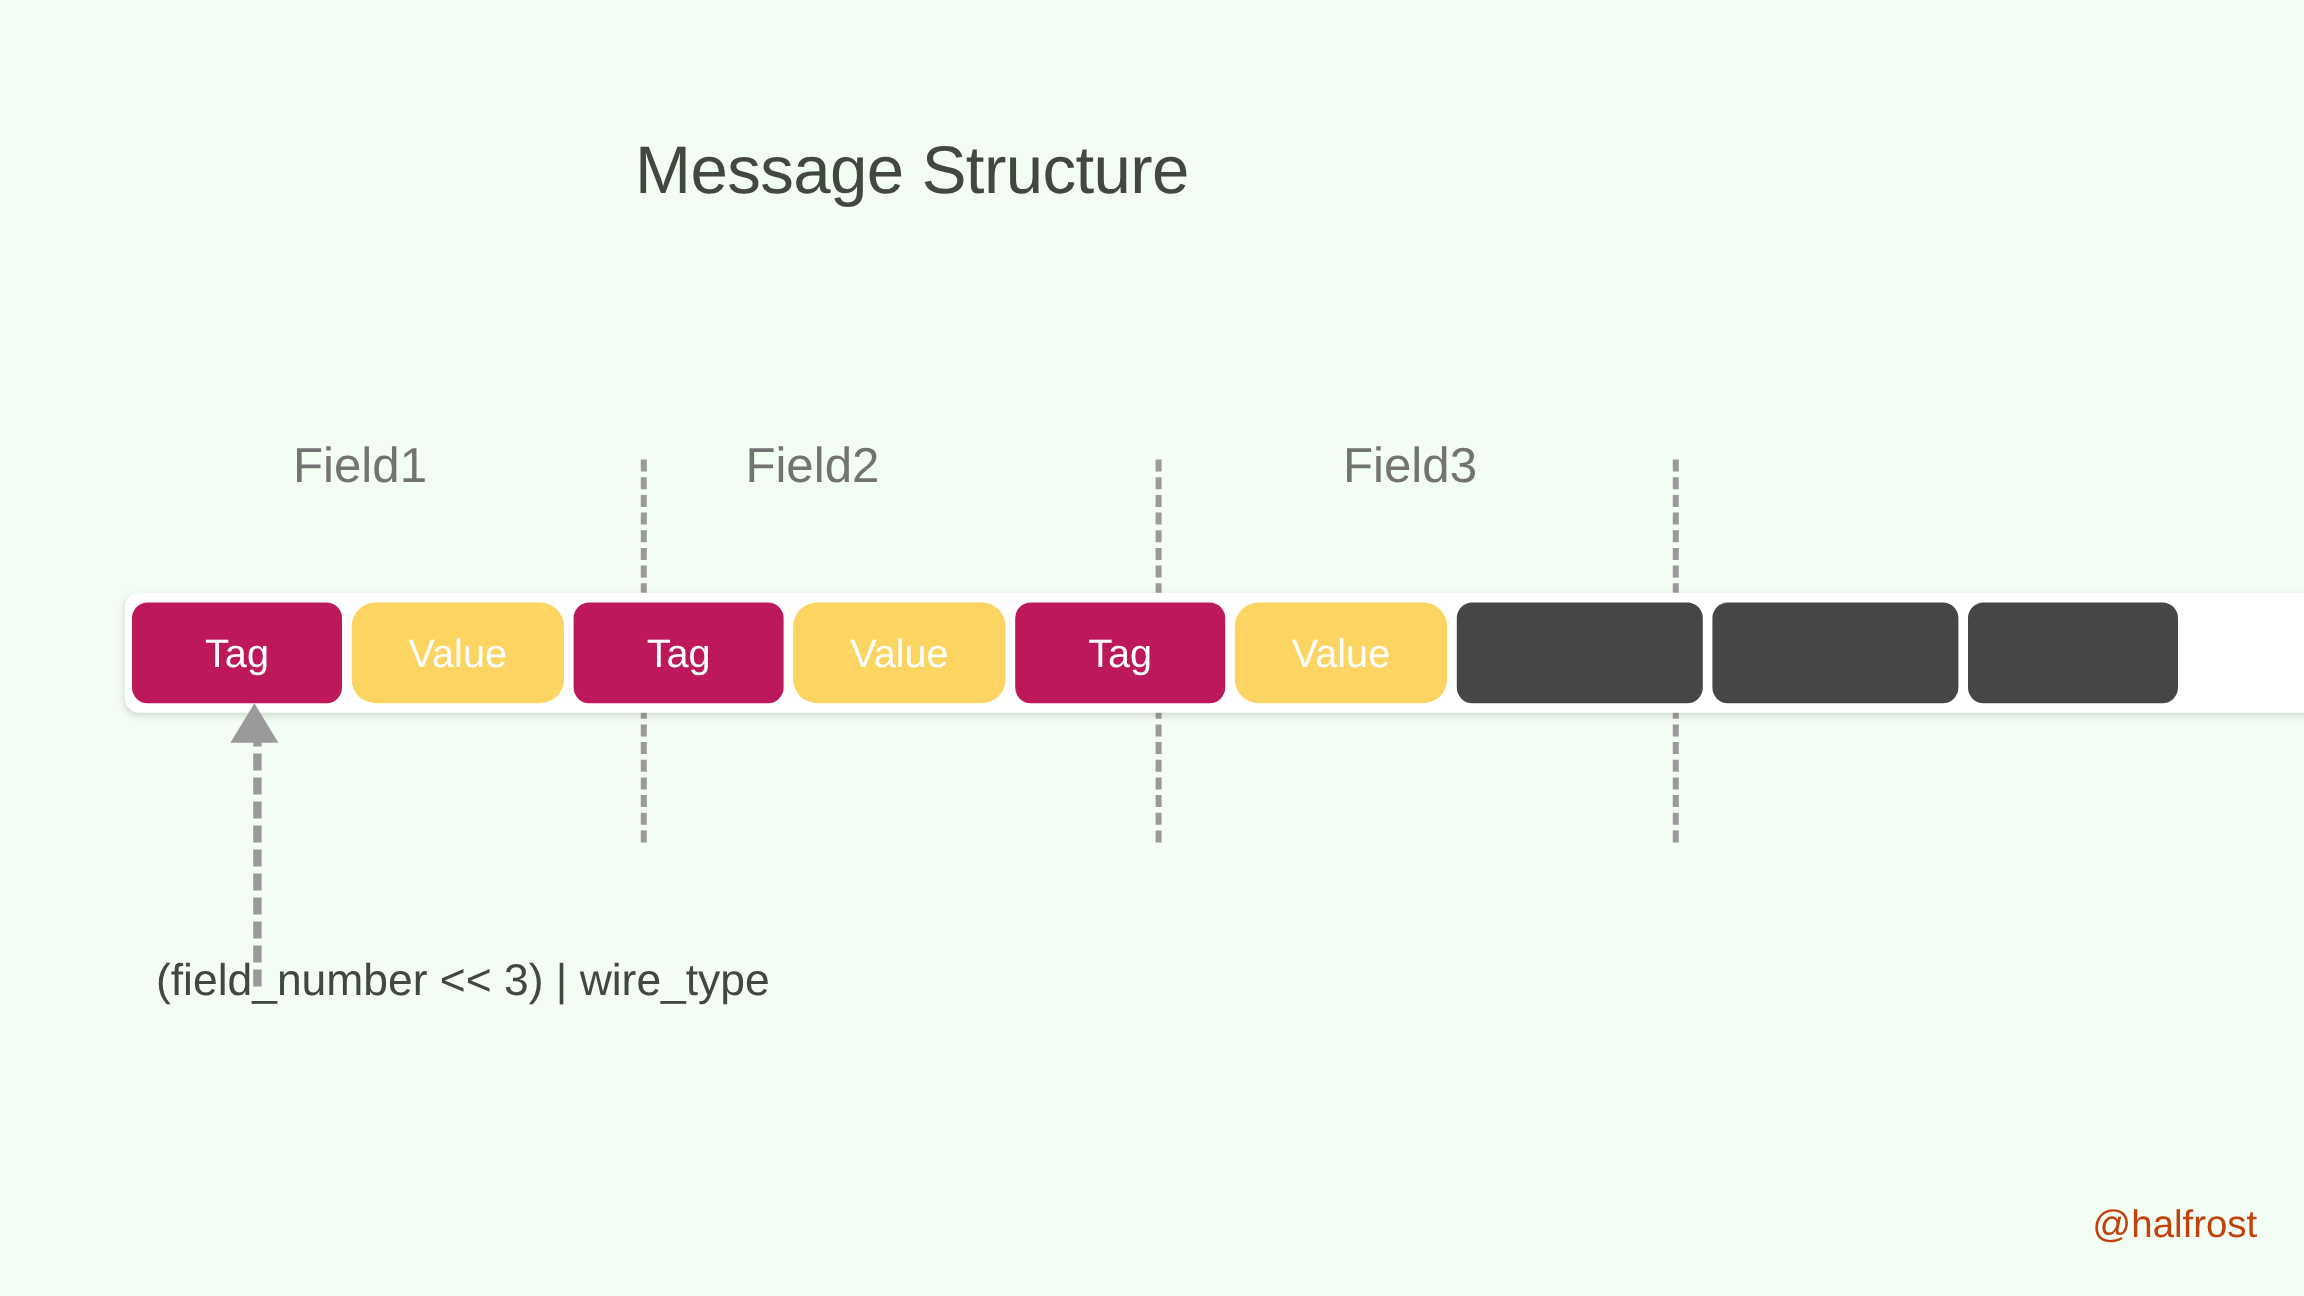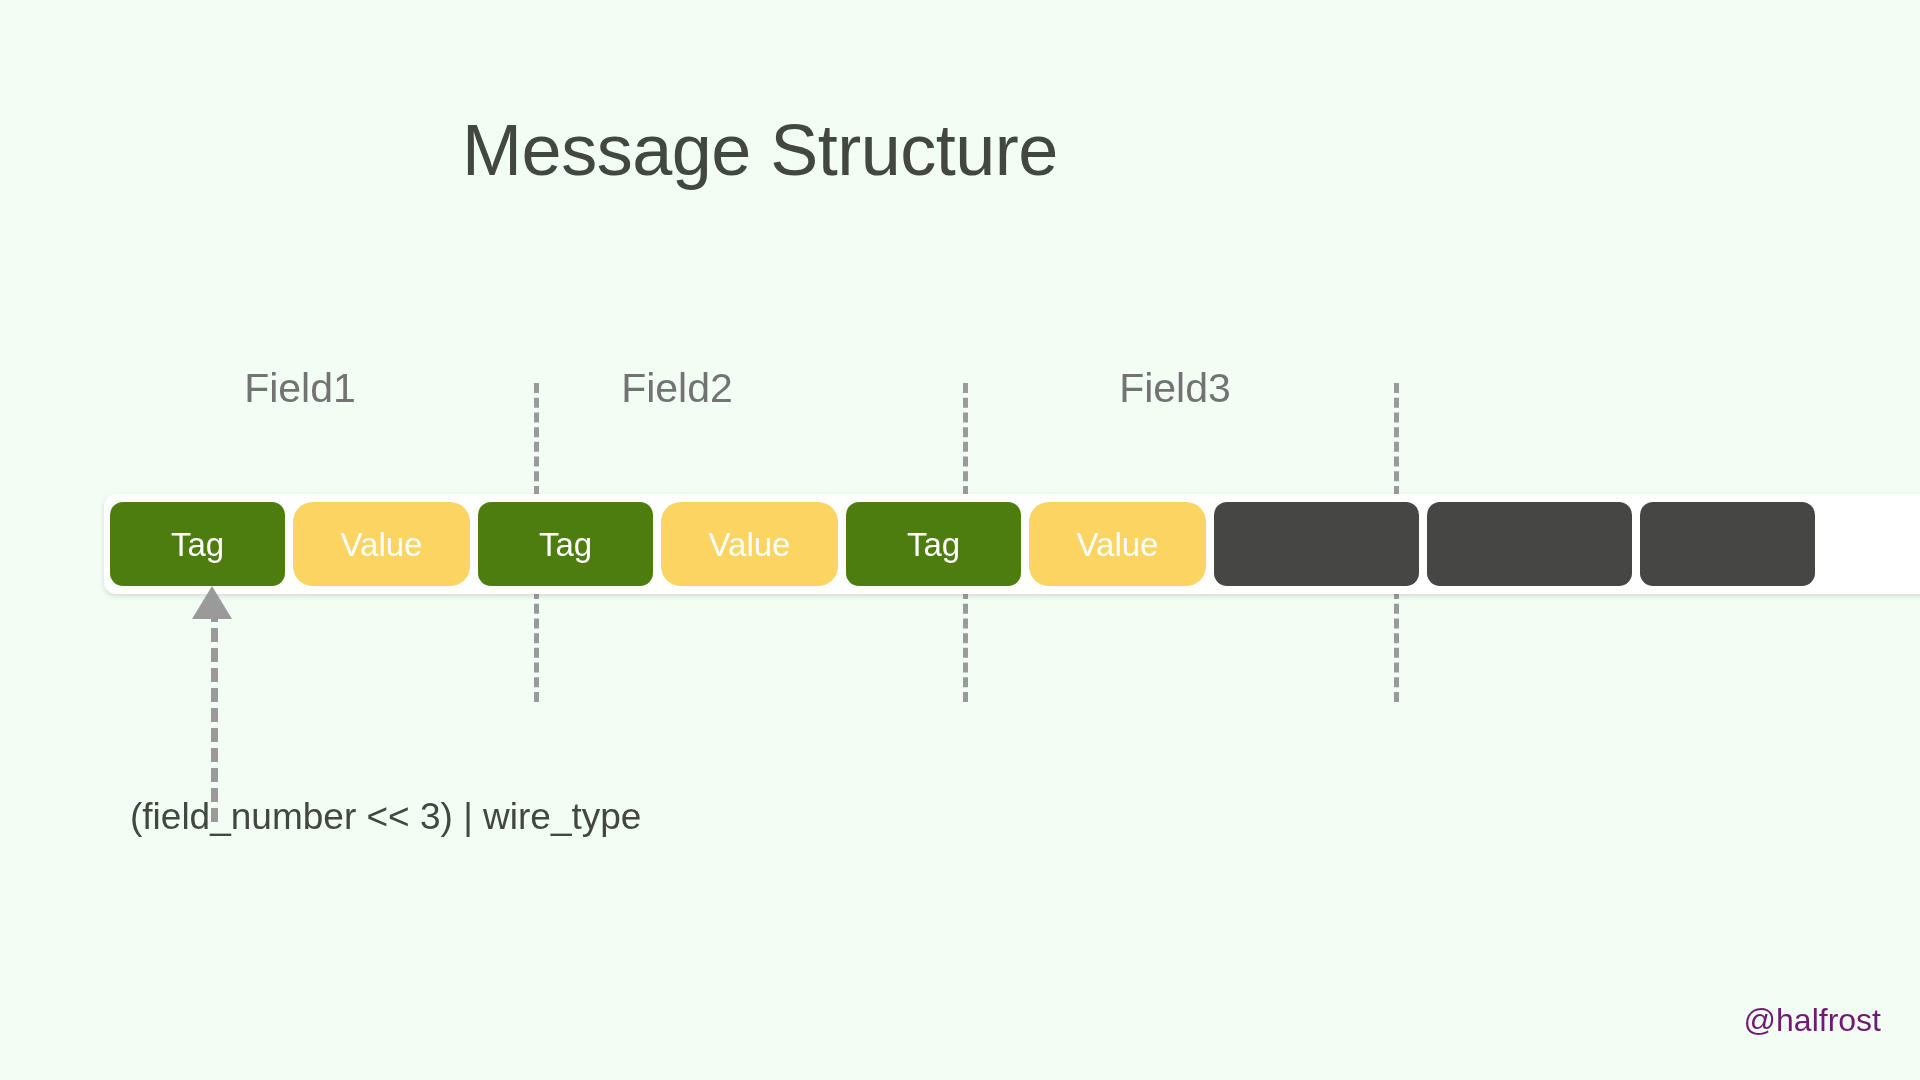--- a/index.html
+++ b/index.html
@@ -17,21 +17,21 @@
     position: relative;
   }
 
   
   .title {
     position: absolute;
     top: 114px;
     left: 0;
     width: 1520px;
     text-align: center;
-    font-size: 72px;
+    font-size: 56px;
     font-weight: 400;
     line-height: 1;
     color: #43483f;
     letter-spacing: -0.5px;
   }
 
   
   .field-label {
     position: absolute;
     top: 368px;
@@ -87,21 +87,21 @@
     display: flex;
     align-items: center;
     justify-content: center;
     font-size: 33px;
     line-height: 1;
     color: #ffffff;
     white-space: nowrap;
     flex: none;
   }
 
-  .block.tag   { background: #4d7c0f; }
+  .block.tag   { background: #be185d; }
   .block.value { background: #fcd462; }
   .block.dark  { background: #464645; }
 
   .w-tag   { width: 175px; }
   .w-value { width: 177px; border-radius: 20px; }
   .w-dark  { width: 175px; }
   .w-dark-wide { width: 205px; }
 
   
   .annot-line {
@@ -134,21 +134,21 @@
     white-space: nowrap;
   }
 
   
   .watermark {
     position: absolute;
     right: 39px;
     top: 1004px;
     font-size: 32px;
     line-height: 1;
-    color: #701a75;
+    color: #c2410c;
     white-space: nowrap;
   }
 </style>
 </head>
 <body>
 
 <div class="title">Message Structure</div>
 
 <div class="field-label f1">Field1</div>
 <div class="field-label f2">Field2</div>

